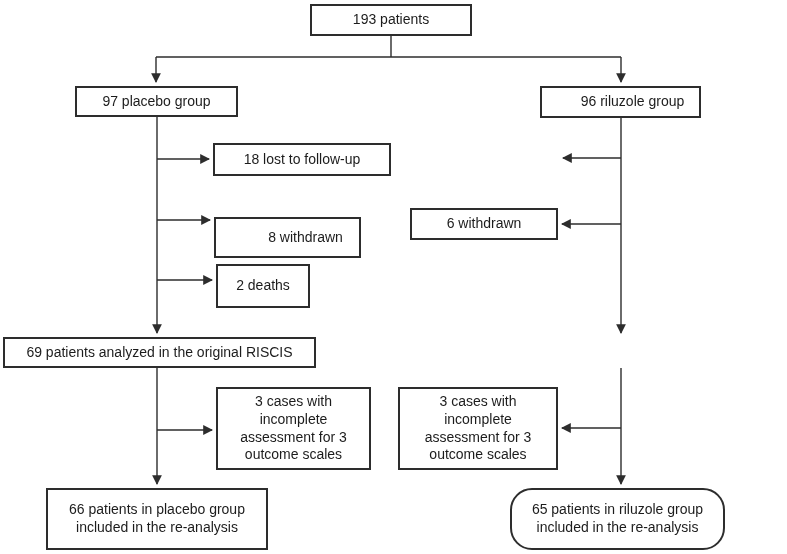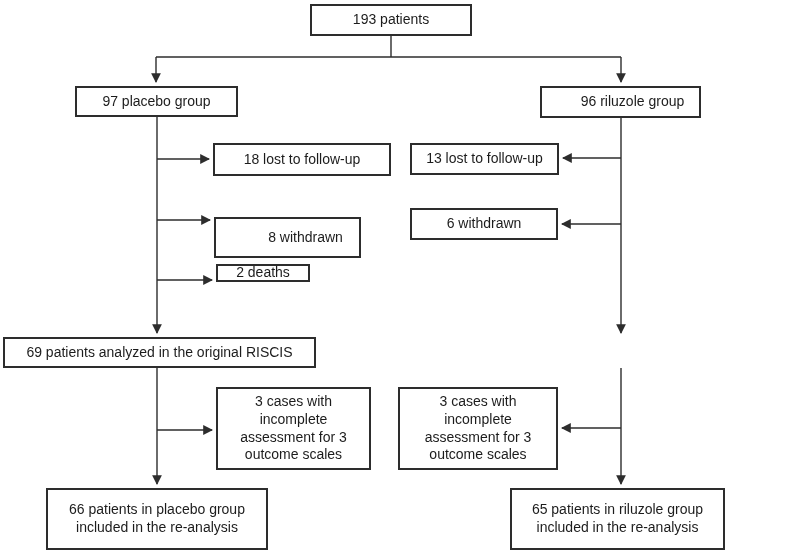--- a/index.html
+++ b/index.html
@@ -45,27 +45,27 @@
     white-space: pre-line;
   }
   
   .b-total              { left: 310px; top: 4px;   width: 162px; height: 32px; }
   .b-placebo-group      { left: 75px;  top: 86px;  width: 163px; height: 31px; }
   .b-riluzole-group     { left: 540px; top: 86px;  width: 161px; height: 32px; padding-left: 24px; }
   .b-placebo-lost       { left: 213px; top: 143px; width: 178px; height: 33px; }
   .b-riluzole-lost      { left: 410px; top: 143px; width: 149px; height: 32px; }
   .b-placebo-withdrawn  { left: 214px; top: 217px; width: 147px; height: 41px; padding-left: 36px; }
   .b-riluzole-withdrawn { left: 410px; top: 208px; width: 148px; height: 32px; }
-  .b-placebo-deaths     { left: 216px; top: 264px; width: 94px;  height: 18px; }
+  .b-placebo-deaths     { left: 216px; top: 264px; width: 94px;  height: 44px; }
   .b-placebo-analyzed   { left: 3px;   top: 337px; width: 313px; height: 31px; }
   .b-riluzole-analyzed  { left: 455px; top: 337px; width: 325px; height: 31px; }
   .b-placebo-incomplete { left: 216px; top: 387px; width: 155px; height: 83px; }
   .b-riluzole-incomplete{ left: 398px; top: 387px; width: 160px; height: 83px; }
   .b-placebo-final      { left: 46px;  top: 488px; width: 222px; height: 62px; }
-  .b-riluzole-final     { left: 510px; top: 488px; width: 215px; height: 62px; }
+  .b-riluzole-final     { left: 510px; top: 488px; width: 215px; height: 62px; border-radius: 22px; }
 </style>
 </head>
 <body>
 
 <div class="canvas">
 
   <svg class="connectors" viewBox="0 0 787 554" xmlns="http://www.w3.org/2000/svg" aria-hidden="true">
     <defs>
       <marker id="arrow" viewBox="0 0 10 10" refX="9" refY="5" markerWidth="7" markerHeight="7" orient="auto-start-reverse">
         <path class="arrowhead-fill" d="M0,0 L10,5 L0,10 z"></path>
@@ -104,21 +104,20 @@
   </svg>
 
   <div class="node b-total">193 patients</div>
 
   <div class="node b-placebo-group">97 placebo group</div>
 
   <div class="node b-riluzole-group">96 riluzole group</div>
 
   <div class="node b-placebo-lost">18 lost to follow-up</div>
 
-  <div class="node b-riluzole-lost">13 lost to follow-up</div>
 
   <div class="node b-placebo-withdrawn">8 withdrawn</div>
 
   <div class="node b-riluzole-withdrawn">6 withdrawn</div>
 
   <div class="node b-placebo-deaths">2 deaths</div>
 
   <div class="node b-placebo-analyzed">69 patients analyzed in the original RISCIS</div>
 
 

